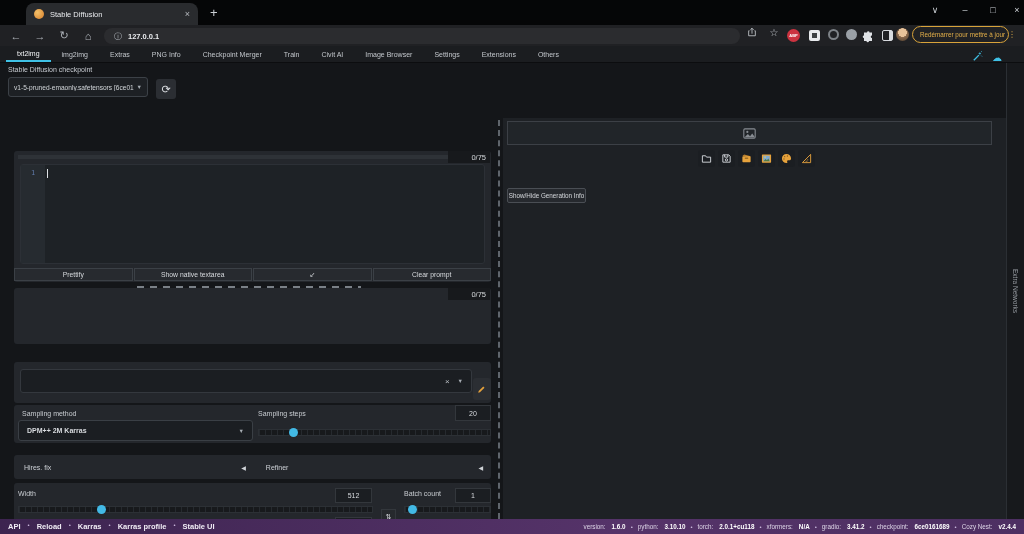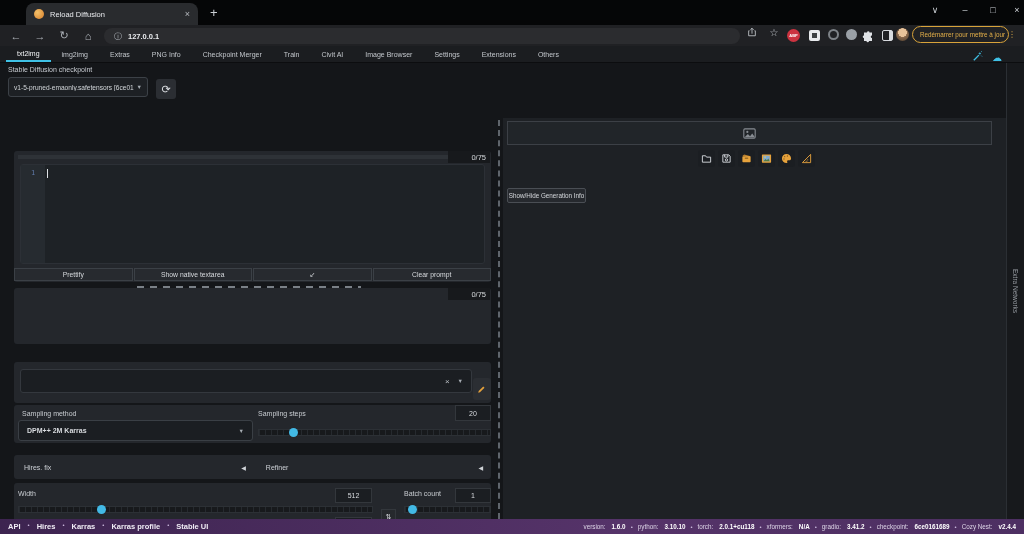--- a/index.html
+++ b/index.html
@@ -138,21 +138,21 @@
   .finfo-value { font-size:6.3px; font-weight:bold; color:#ffffff; margin-left:1px; }
 </style>
 </head>
 <body>
 
 <div id="stage">
 
   <div class="abs" id="tabbar">
     <div class="abs" id="browser-tab">
       <span class="favicon"></span>
-      <span id="tab-title">Reload Diffusion</span>
+      <span id="tab-title">Stable Diffusion</span>
       <span class="tab-close">×</span>
     </div>
     <div class="abs" id="newtab-btn">+</div>
     <div class="abs winctl" style="left:928px">∨</div>
     <div class="abs winctl" style="left:958px">–</div>
     <div class="abs winctl" style="left:986px">□</div>
     <div class="abs winctl" style="left:1010px">×</div>
   </div>
 
   <div class="abs" id="toolbar">
@@ -347,21 +347,21 @@
   <div class="abs" id="geninfo-btn">Show/Hide Generation Info</div>
 
   <div class="abs" id="extranet-strip">
     <span id="extranet-label">Extra Networks</span>
   </div>
 
   <div class="abs" id="footer">
     <div id="footer-links">
       <span class="flink">API</span>
       <span class="fsep">•</span>
-      <span class="flink">Hires</span>
+      <span class="flink">Reload</span>
       <span class="fsep">•</span>
       <span class="flink">Karras</span>
       <span class="fsep">•</span>
       <span class="flink">Karras profile</span>
       <span class="fsep">•</span>
       <span class="flink">Stable UI</span>
     </div>
     <div id="footer-info">
       <span class="finfo-label">version:</span>
         <span class="finfo-value">1.6.0</span>

